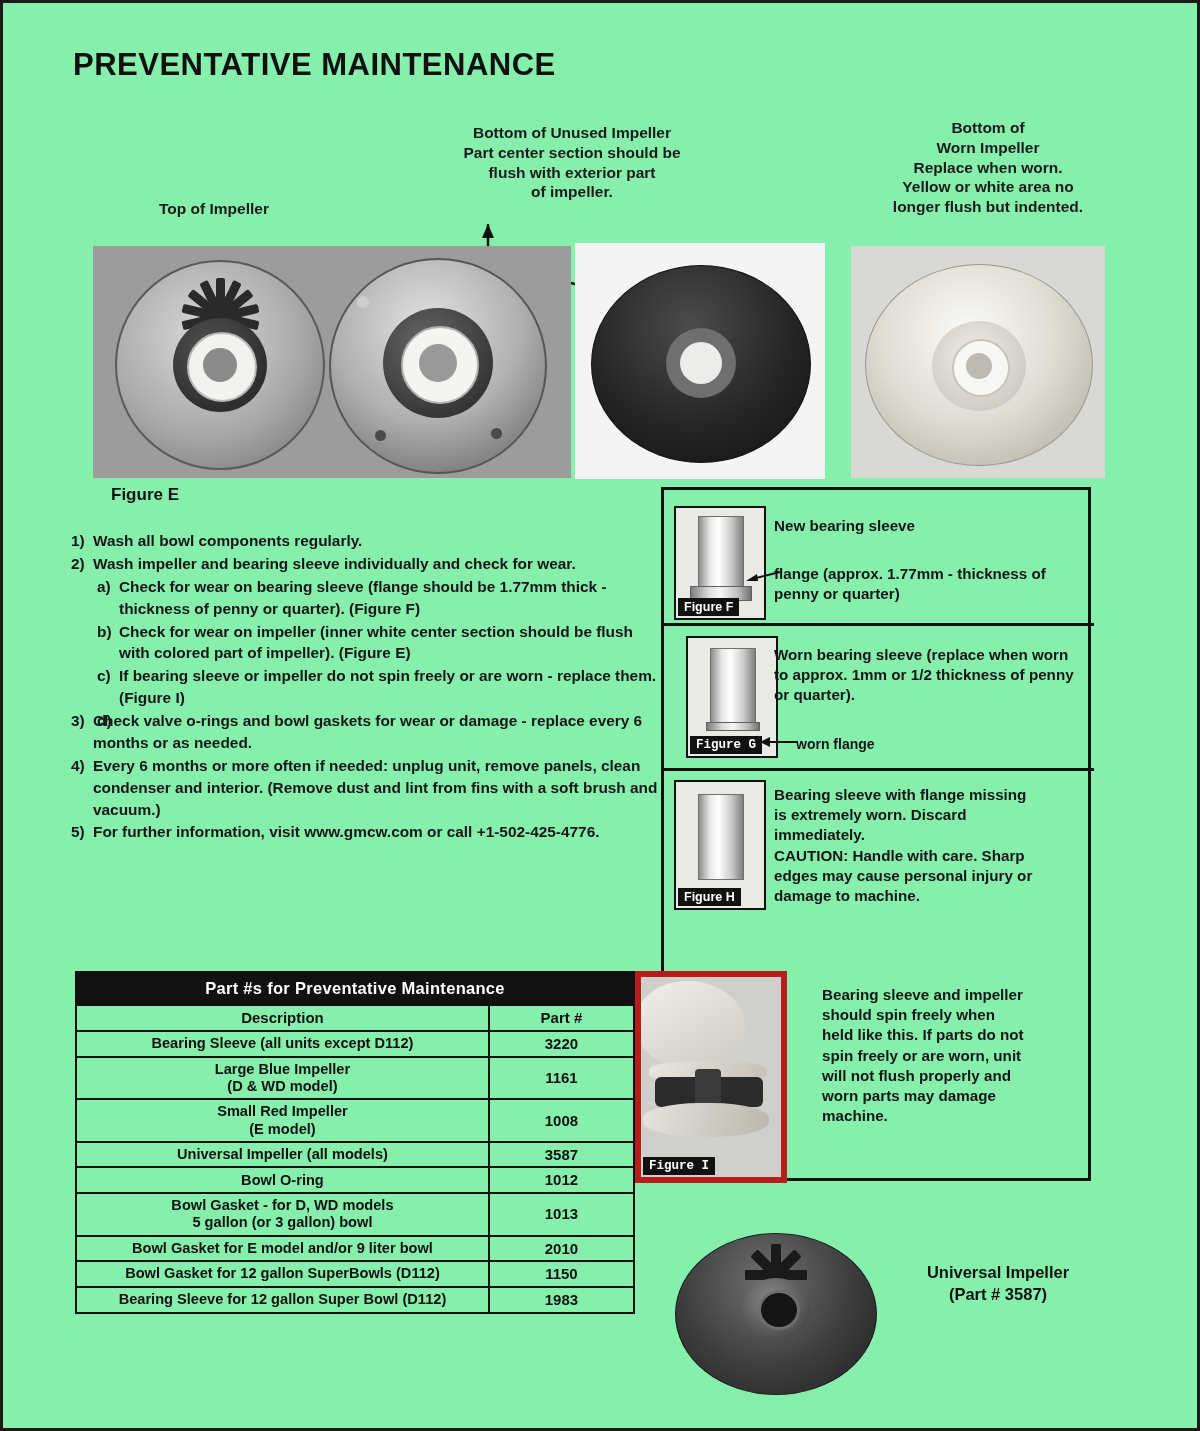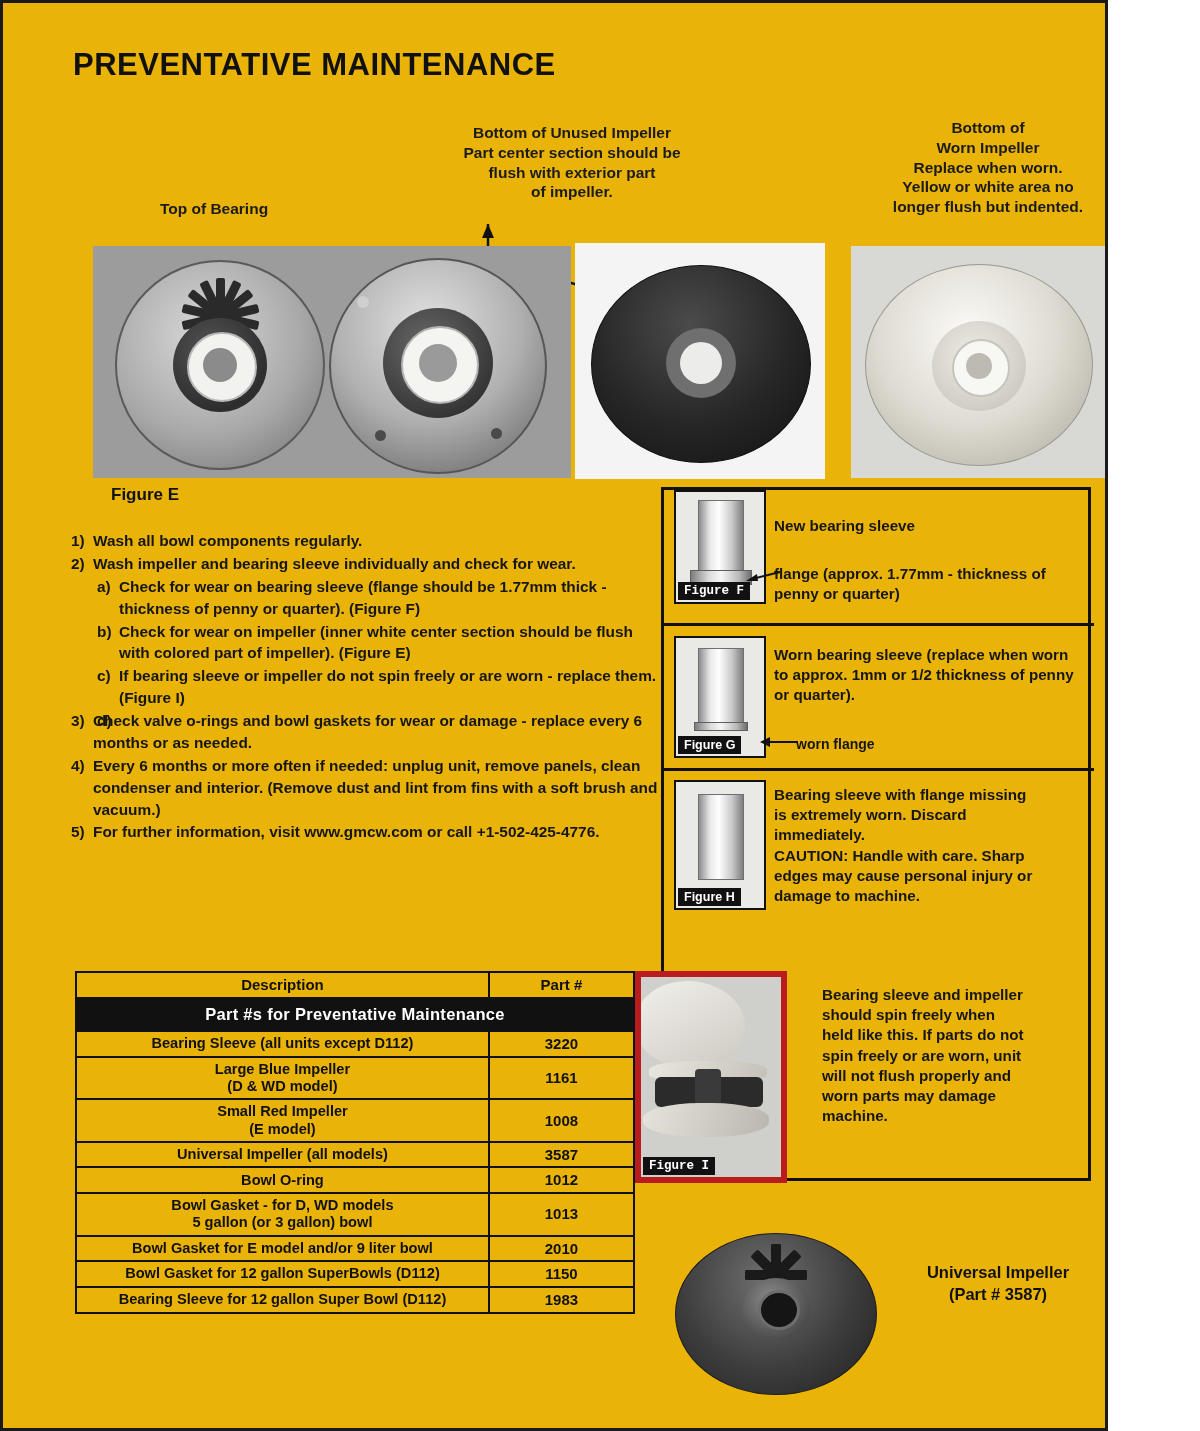--- a/index.html
+++ b/index.html
@@ -6,23 +6,23 @@
     margin: 0;
     padding: 0;
     background: #ffffff;
   }
   body {
     font-family: "Liberation Sans", sans-serif;
     color: #111;
   }
   #page {
     position: relative;
-    width: 1108px;
+    width: 1200px;
     height: 1431px;
-    background: #eab308;
+    background: #86efac;
     border: 3px solid #1a1a1a;
     box-sizing: border-box;
     overflow: hidden;
   }
   .title {
     position: absolute;
     left: 70px;
     top: 44px;
     font-size: 31px;
     font-weight: bold;
@@ -214,21 +214,21 @@
     line-height: 1.35;
   }
 </style>
 </head>
 <body>
 
 <div id="page">
 
   <div class="title">PREVENTATIVE MAINTENANCE</div>
 
-  <div class="cap" id="cap-top-impeller">Top of Bearing</div>
+  <div class="cap" id="cap-top-impeller">Top of Impeller</div>
 
   <div class="cap" id="cap-unused">
     <div>Bottom of Unused Impeller</div>
     <div>Part center section should be</div>
     <div>flush with exterior part</div>
     <div>of impeller.</div>
   </div>
 
   <div class="cap" id="cap-worn">
     <div>Bottom of</div>
@@ -321,25 +321,25 @@
     </div>
     <div class="li">
       <span class="num">5)</span>
       <span>For further information, visit www.gmcw.com or call +1-502-425-4776.</span>
     </div>
   </div>
 
   <table id="parts-table">
     <thead>
       <tr>
+        <th class="table-title" colspan="2">Part #s for Preventative Maintenance</th>
+      </tr>
+      <tr>
         <th class="col-desc">Description</th>
         <th class="col-part">Part #</th>
-      </tr>
-      <tr>
-        <th class="table-title" colspan="2">Part #s for Preventative Maintenance</th>
       </tr>
     </thead>
     <tbody>
       <tr>
         <td class="desc">Bearing Sleeve (all units except D112)</td>
         <td class="part">3220</td>
       </tr>
       <tr>
         <td class="desc" style="white-space:pre-line">Large Blue Impeller
 (D &amp; WD model)</td>
@@ -373,35 +373,35 @@
       </tr>
       <tr>
         <td class="desc">Bearing Sleeve for 12 gallon Super Bowl (D112)</td>
         <td class="part">1983</td>
       </tr>
     </tbody>
   </table>
 
   <div id="right-panel">
 
-    <div class="sleeve-box" style="left:10px; top:0; width:88px; height:110px;font-family:Liberation Mono, monospace;">
+    <div class="sleeve-box" style="left:10px; top:16px; width:88px; height:110px;">
       <div class="sleeve-body" style="left:22px; top:8px; width:44px; height:72px;"></div>
       <div class="sleeve-flange" style="left:14px; top:78px; width:60px; height:13px;"></div>
       <div class="sleeve-fig-label">Figure F</div>
     </div>
     <div class="panel-text" style="left:110px; top:26px; width:300px;">New bearing sleeve</div>
     <div class="panel-text" style="left:110px; top:74px; width:310px;">flange (approx. 1.77mm - thickness of penny or quarter)</div>
     <svg class="lead-svg" style="left:82px; top:76px; width:36px; height:18px;" viewBox="0 0 36 18">
       <line x1="34" y1="6" x2="6" y2="13" stroke="#111" stroke-width="2"></line>
       <polygon points="0,15 11,8 12,15" fill="#111"></polygon>
     </svg>
 
     <div style="position:absolute; left:0; top:133px; width:430px; height:3px; background:#111;"></div>
 
-    <div class="sleeve-box" style="left:10px; top:146px; width:88px; height:118px;">
+    <div class="sleeve-box" style="left:22px; top:146px; width:88px; height:118px;font-family:Liberation Mono, monospace;">
       <div class="sleeve-body" style="left:22px; top:10px; width:44px; height:76px;"></div>
       <div class="sleeve-flange" style="left:18px; top:84px; width:52px; height:7px;"></div>
       <div class="sleeve-fig-label">Figure G</div>
     </div>
     <div class="panel-text" style="left:110px; top:155px; width:310px;">Worn bearing sleeve (replace when worn to approx. 1mm or 1/2 thickness of penny or quarter).</div>
     <div class="panel-text" style="left:132px; top:245px; width:180px; font-size:14px;">worn flange</div>
     <svg class="lead-svg" style="left:96px; top:244px; width:40px; height:18px;" viewBox="0 0 40 18">
       <line x1="38" y1="8" x2="8" y2="8" stroke="#111" stroke-width="2"></line>
       <polygon points="0,8 10,3 10,13" fill="#111"></polygon>
     </svg>

